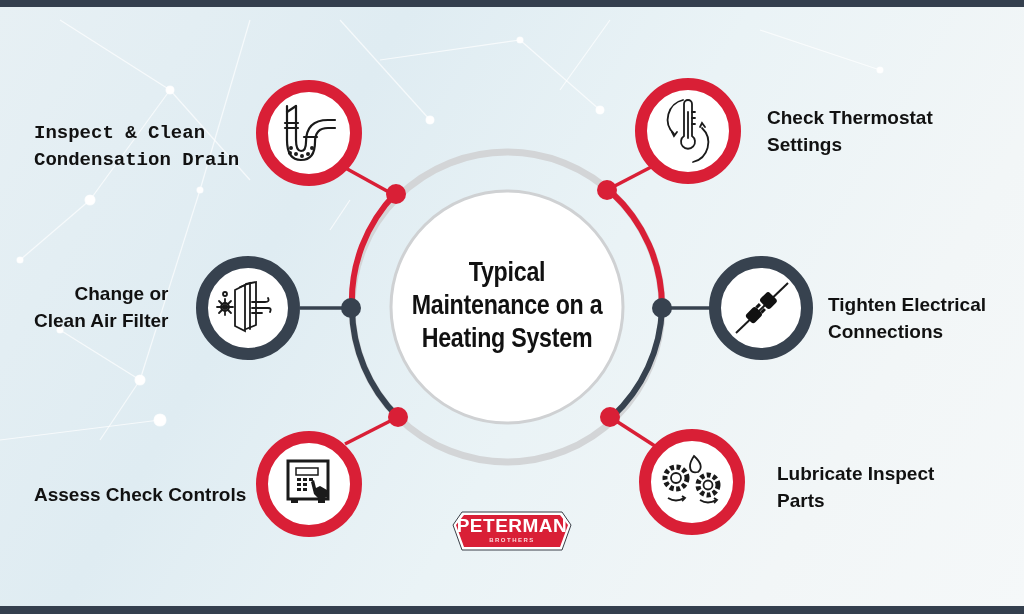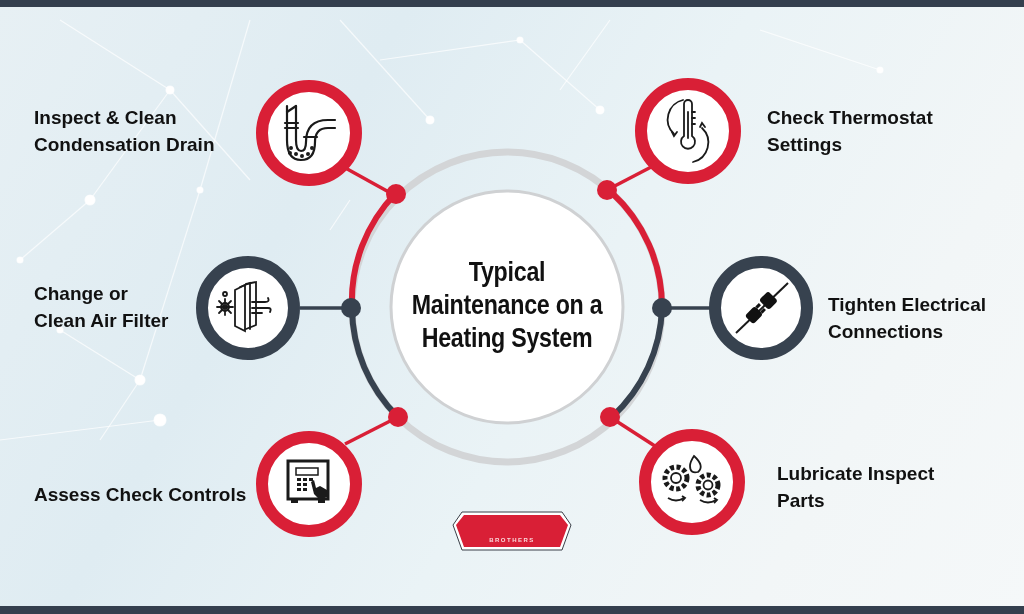--- a/index.html
+++ b/index.html
@@ -181,35 +181,36 @@
       <circle cx="708" cy="485" r="4.5"></circle>
       <path d="M 694 456 Q 705 466 698 472 Q 690 474 690 466 Q 690 462 694 456 Z"></path>
       <path d="M 668 498 Q 676 503 684 498"></path>
         <path d="M 682 496 L 685 498 L 682 501"></path>
       <path d="M 700 500 Q 708 505 716 500"></path>
         <path d="M 714 498 L 717 500 L 714 503"></path>
     </g>
   </g>
 </svg>
 
-<div class="label" style="left:34px; top:104px;">Inspect &amp; Clean
+<div class="label" style="left:34px; top:120px;font-family:Liberation Mono, monospace;">Inspect &amp; Clean
 Condensation Drain</div>
-<div class="label" style="left:34px; top:280px;">Change or
+<div class="label" style="left:34px; top:280px;text-align:right;">Change or
 Clean Air Filter</div>
 <div class="label" style="left:34px; top:481px;">Assess Check Controls</div>
 <div class="label" style="left:767px; top:104px;">Check Thermostat
 Settings</div>
 <div class="label" style="left:828px; top:291px;">Tighten Electrical
 Connections</div>
 <div class="label" style="left:777px; top:460px;">Lubricate Inspect
 Parts</div>
 
 <div class="title">Typical
 Maintenance on a
 Heating System</div>
 
 <div class="logo">
   <svg width="120" height="40" viewBox="0 0 120 40" style="position:absolute;left:0;top:0;">
     <polygon points="10,1 110,1 119,14 110,39 10,39 1,14" fill="#ffffff" stroke="#3a3f48" stroke-width="1"></polygon>
     <polygon points="12,4 108,4 116,14 108,36 12,36 4,14" fill="#d91f36"></polygon>
   </svg>
+  <div class="logo-text">PETERMAN</div>
   <div class="logo-sub">BROTHERS</div>
 </div>
 
 </body></html>

